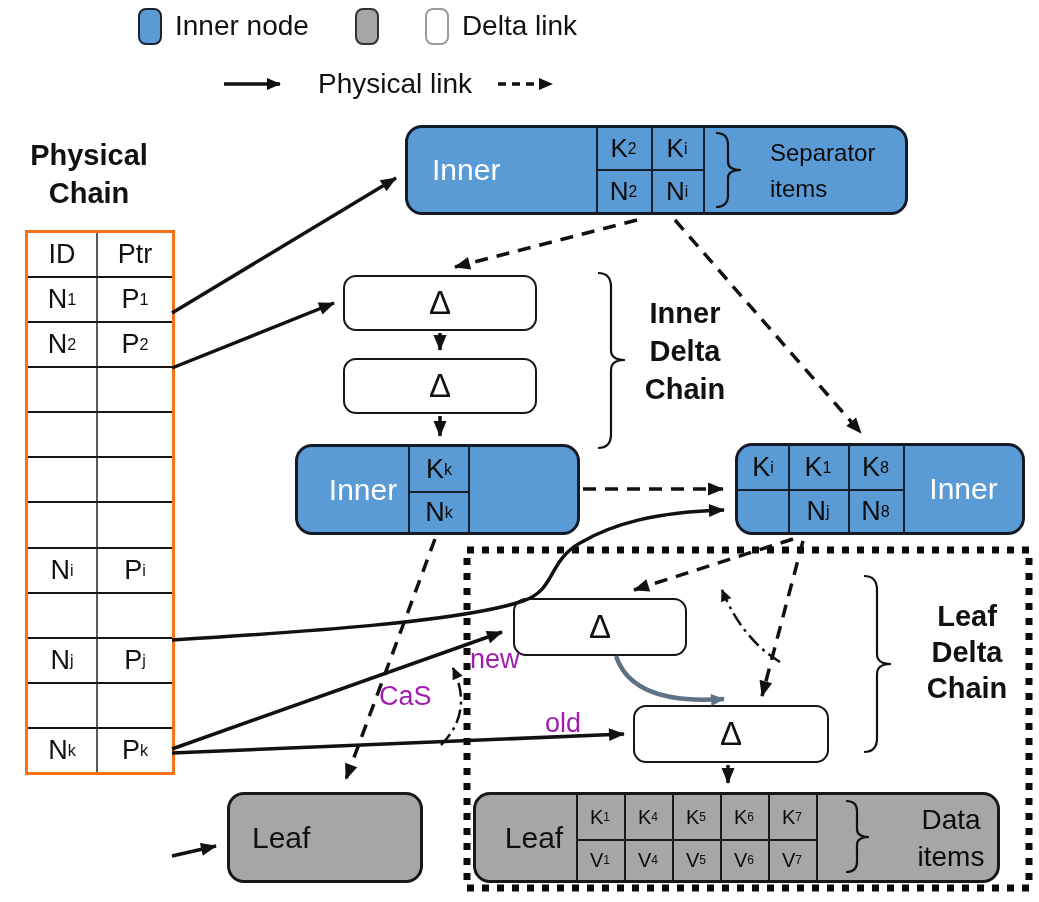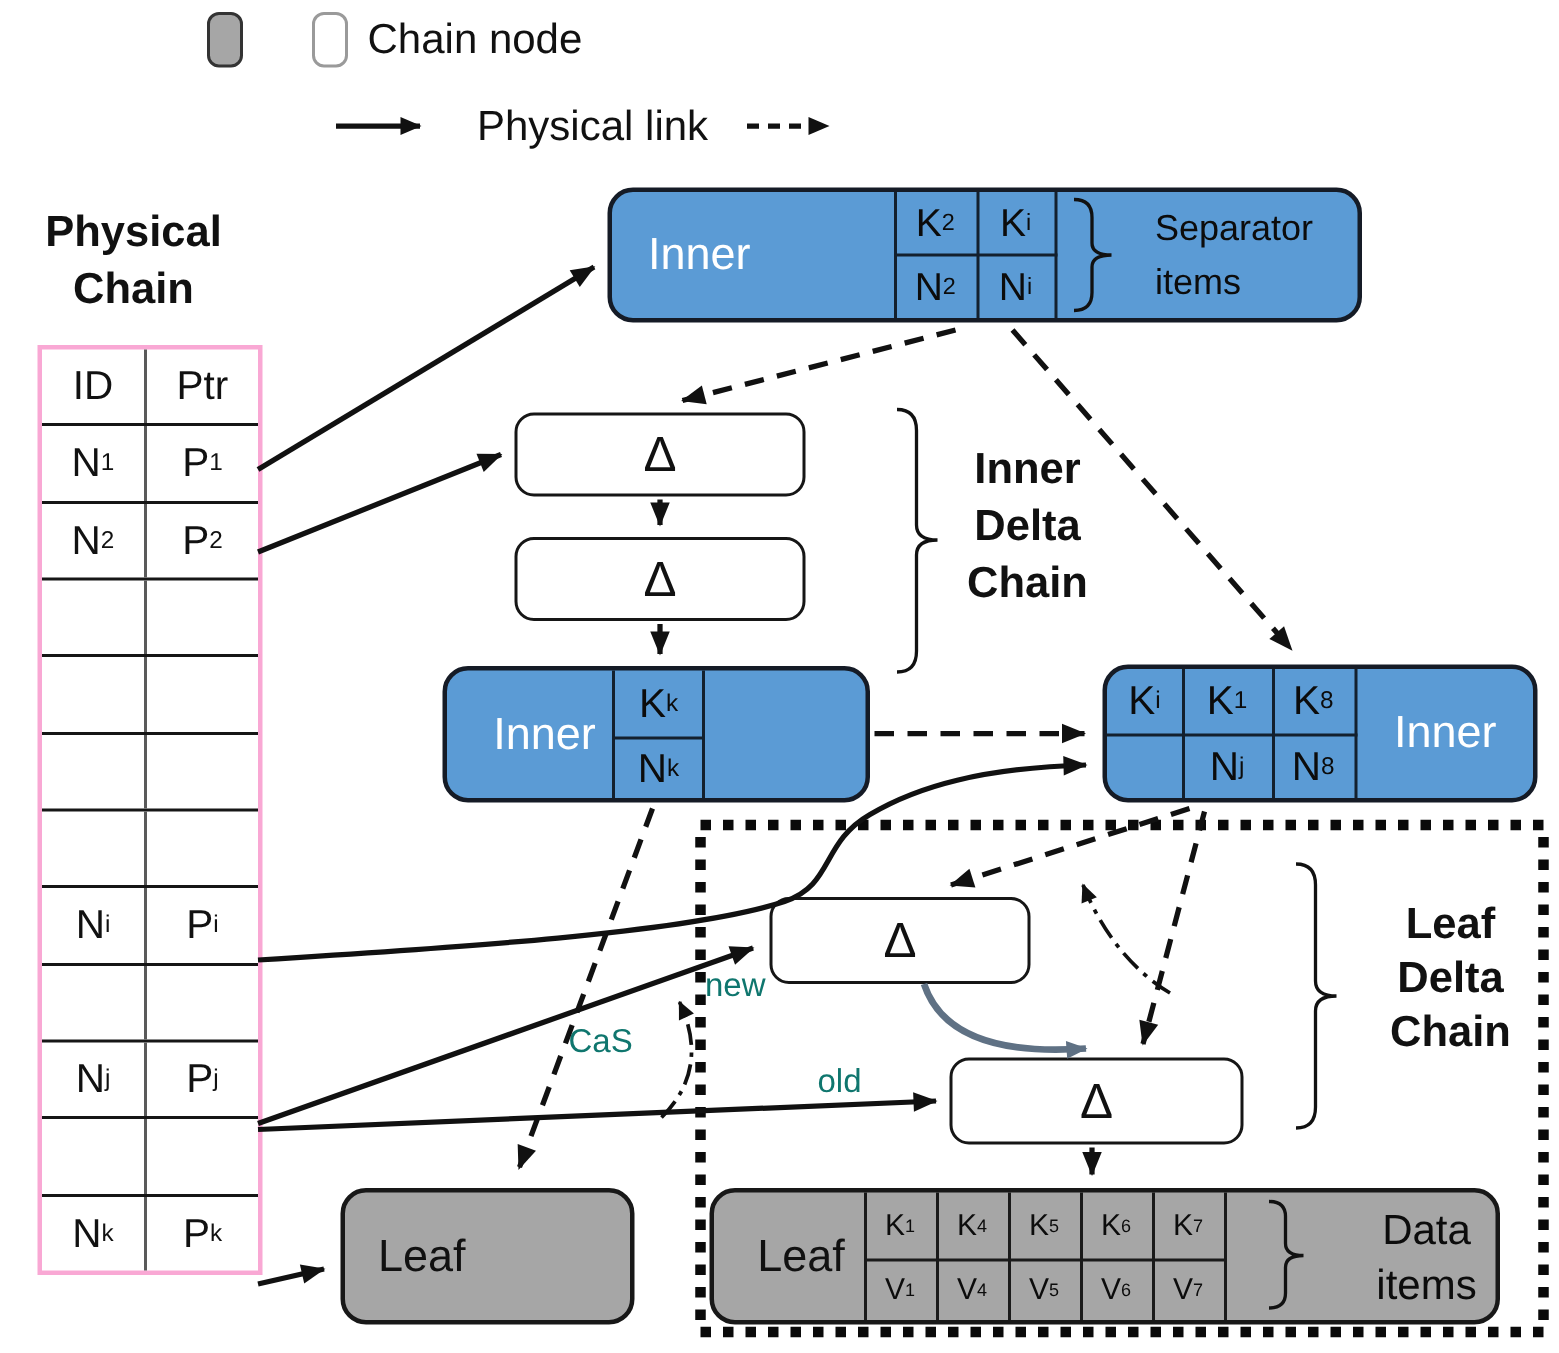--- a/index.html
+++ b/index.html
@@ -13,58 +13,62 @@
   .litem { display:flex; align-items:center; gap:13px; font-size:28px; }
   .swatch { width:24px; height:37px; border-radius:8px; border:2.5px solid #1c2430; box-sizing:border-box; }
   .swatch.blue { background:#5b9bd5; }
   .swatch.gray { background:#a6a6a6; border-color:#333; }
   .swatch.white { background:#fff; border-color:#9a9a9a; }
   .lrow2 { position:absolute; left:222px; top:64px; height:40px; display:flex; align-items:center; gap:24px; font-size:28px; }
   .lrow2 svg { display:block; }
   
   .mtitle { position:absolute; left:6px; top:136px; width:166px; text-align:center;
             font-weight:bold; font-size:29px; line-height:38px; }
-  .mtable { position:absolute; left:25px; top:230px; width:150px; height:620px;
-            border:3px solid #f9a8d4; box-sizing:border-box; display:flex; flex-direction:column; background:#fff; }
+  .mtable { position:absolute; left:25px; top:230px; width:150px; height:545px;
+            border:3px solid #f97316; box-sizing:border-box; display:flex; flex-direction:column; background:#fff; }
   .mrow { flex:1; display:flex; border-bottom:2px solid #161616; min-height:0; }
   .mrow:last-child { border-bottom:none; }
   .mcell { display:flex; align-items:center; justify-content:center; font-size:27px; }
   .mcell.c1 { width:68px; border-right:2px solid #5a5a5a; }
   .mcell.c2 { flex:1; }
   
   .node { position:absolute; box-sizing:border-box; border:3px solid #151b26; border-radius:17px; }
   .node.blue { background:#5b9bd5; }
   .node.gray { background:#a6a6a6; border-color:#181818; }
   .nlabel { position:absolute; top:0; bottom:0; display:flex; align-items:center; font-size:30px; color:#fff; }
   .nlabel.dark { color:#111; }
   .vline { position:absolute; width:2px; background:#13202e; top:0; }
   .hline { position:absolute; height:2px; background:#13202e; }
   .gray .vline, .gray .hline { background:#1a1a1a; }
   .cell { position:absolute; display:flex; align-items:center; justify-content:center; font-size:26px; color:#0c0c0c; }
   sub { font-size:0.6em; }
   .delta { position:absolute; box-sizing:border-box; background:#fff; border:2.5px solid #161616; border-radius:13px;
            display:flex; align-items:center; justify-content:center; font-size:33px; color:#111; }
   .ann { position:absolute; font-size:28px; line-height:35px; color:#0c0c0c; }
   .chain-label { position:absolute; text-align:center; font-weight:bold; font-size:29px; line-height:38px; }
-  .small-note { position:absolute; font-size:22px; color:#0f766e; }
+  .small-note { position:absolute; font-size:27px; color:#a21caf; }
   
   #overlay { position:absolute; left:0; top:0; pointer-events:none; }
 </style>
 </head>
 <body>
 
 <div id="canvas">
 
   <div class="lrow1">
     <div class="litem">
+      <span class="swatch blue"></span>
+      <span>Inner node</span>
+    </div>
+    <div class="litem">
       <span class="swatch gray"></span>
     </div>
     <div class="litem">
       <span class="swatch white"></span>
-      <span>Chain node</span>
+      <span>Delta link</span>
     </div>
   </div>
 
   <div class="lrow2">
     <svg width="72" height="18">
       <defs>
         <marker id="ahA" markerUnits="userSpaceOnUse" markerWidth="16" markerHeight="14" refX="14" refY="7" orient="auto">
           <path d="M1,1 L15,7 L1,13 z" fill="#111"></path>
         </marker>
       </defs>

